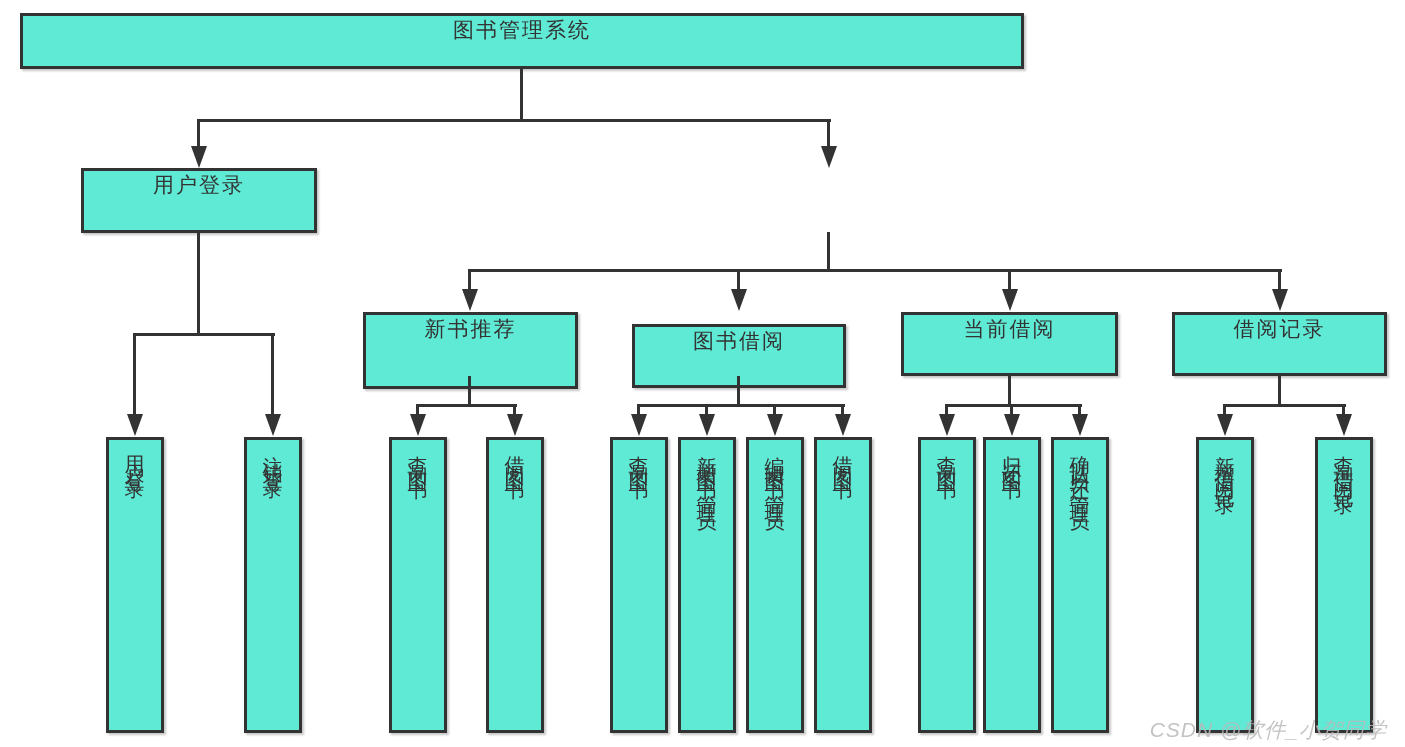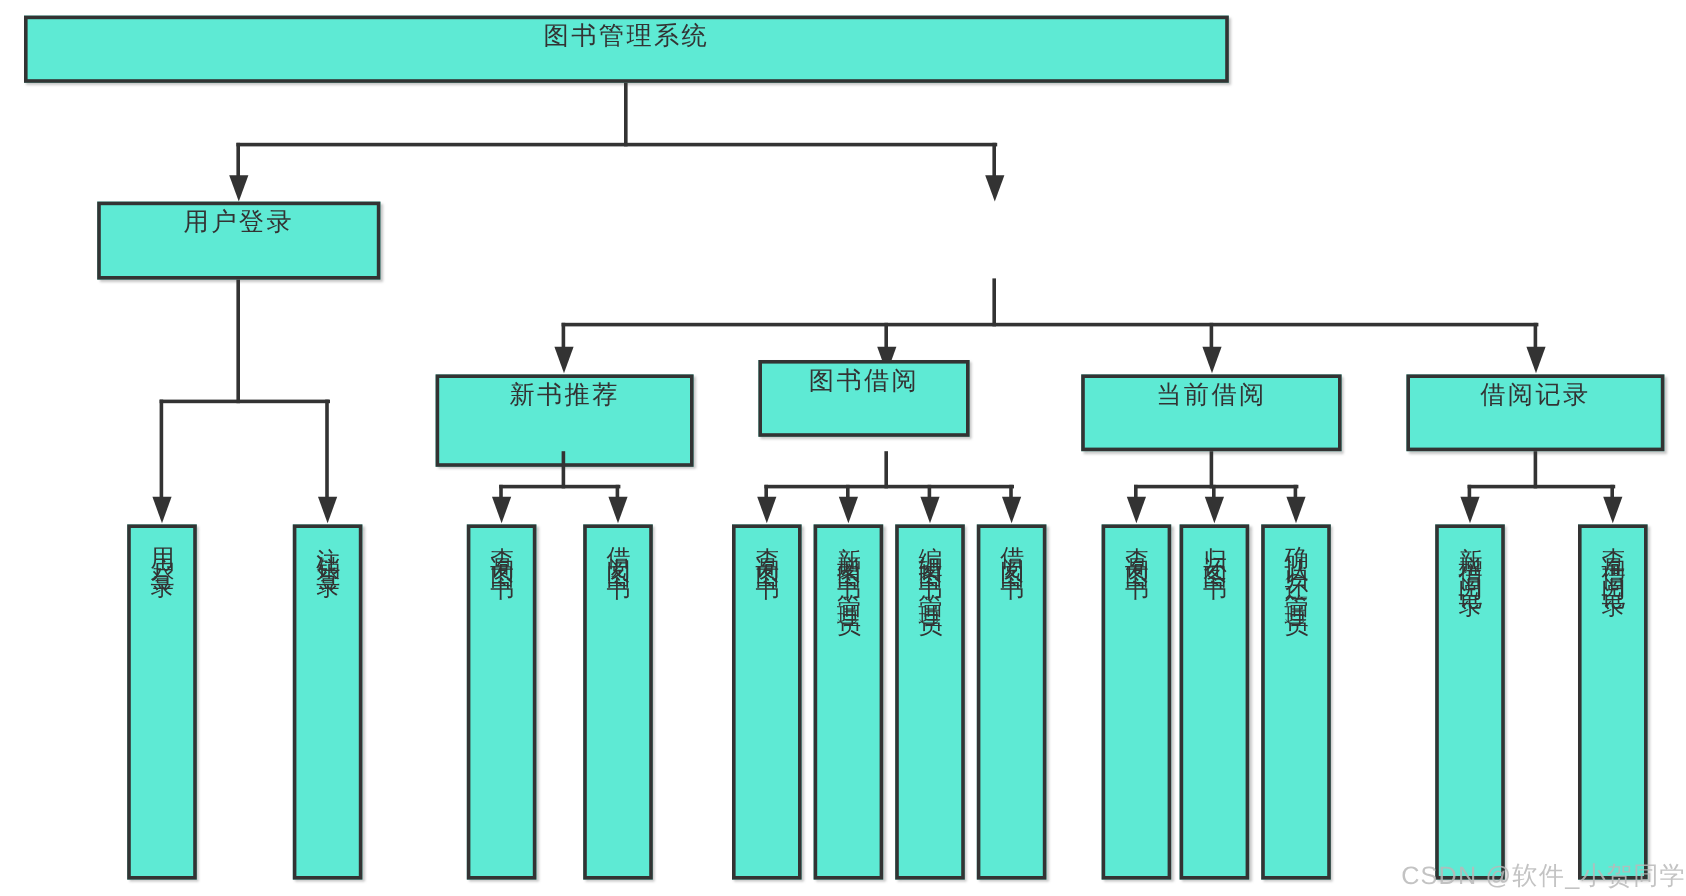--- a/index.html
+++ b/index.html
@@ -35,27 +35,28 @@
   .vline{position:absolute;width:3px;background:var(--line,#333);}
   .hline{position:absolute;height:3px;background:var(--line,#333);}
   .arrow{
     position:absolute;width:0;height:0;
     border-left:8px solid transparent;
     border-right:8px solid transparent;
     border-top:22px solid var(--line,#333);
   }
   .watermark{
     position:absolute;
-    top:716px;right:0;
+    top:716px;right:18px;
     font-size:21px;
     color:var(--wm,#b9b9b9);
     letter-spacing:1px;
     opacity:.85;
     z-index:10;
     white-space:nowrap;
+    font-style:italic;
   }
 </style>
 </head>
 <body>
 
 <div class="stage">
 
   <div class="box hbox" style="left:20px;top:13px;width:1004px;height:56px">
     <span>图书管理系统</span>
   </div>
@@ -85,21 +86,21 @@
   <div class="vline" style="left:737px;top:269px;height:23px"></div>
   <div class="arrow" style="left:731px;top:289px"></div>
   <div class="vline" style="left:1008px;top:269px;height:23px"></div>
   <div class="arrow" style="left:1002px;top:289px"></div>
   <div class="vline" style="left:1278px;top:269px;height:23px"></div>
   <div class="arrow" style="left:1272px;top:289px"></div>
 
   <div class="box hbox" style="left:363px;top:312px;width:215px;height:77px">
     <span>新书推荐</span>
   </div>
-  <div class="box hbox" style="left:632px;top:300px;width:176px;height:64px">
+  <div class="box hbox" style="left:632px;top:324px;width:214px;height:64px">
     <span>图书借阅</span>
   </div>
   <div class="box hbox" style="left:901px;top:312px;width:217px;height:64px">
     <span>当前借阅</span>
   </div>
   <div class="box hbox" style="left:1172px;top:312px;width:215px;height:64px">
     <span>借阅记录</span>
   </div>
 
   <div class="vline" style="left:468px;top:376px;height:31px"></div>

